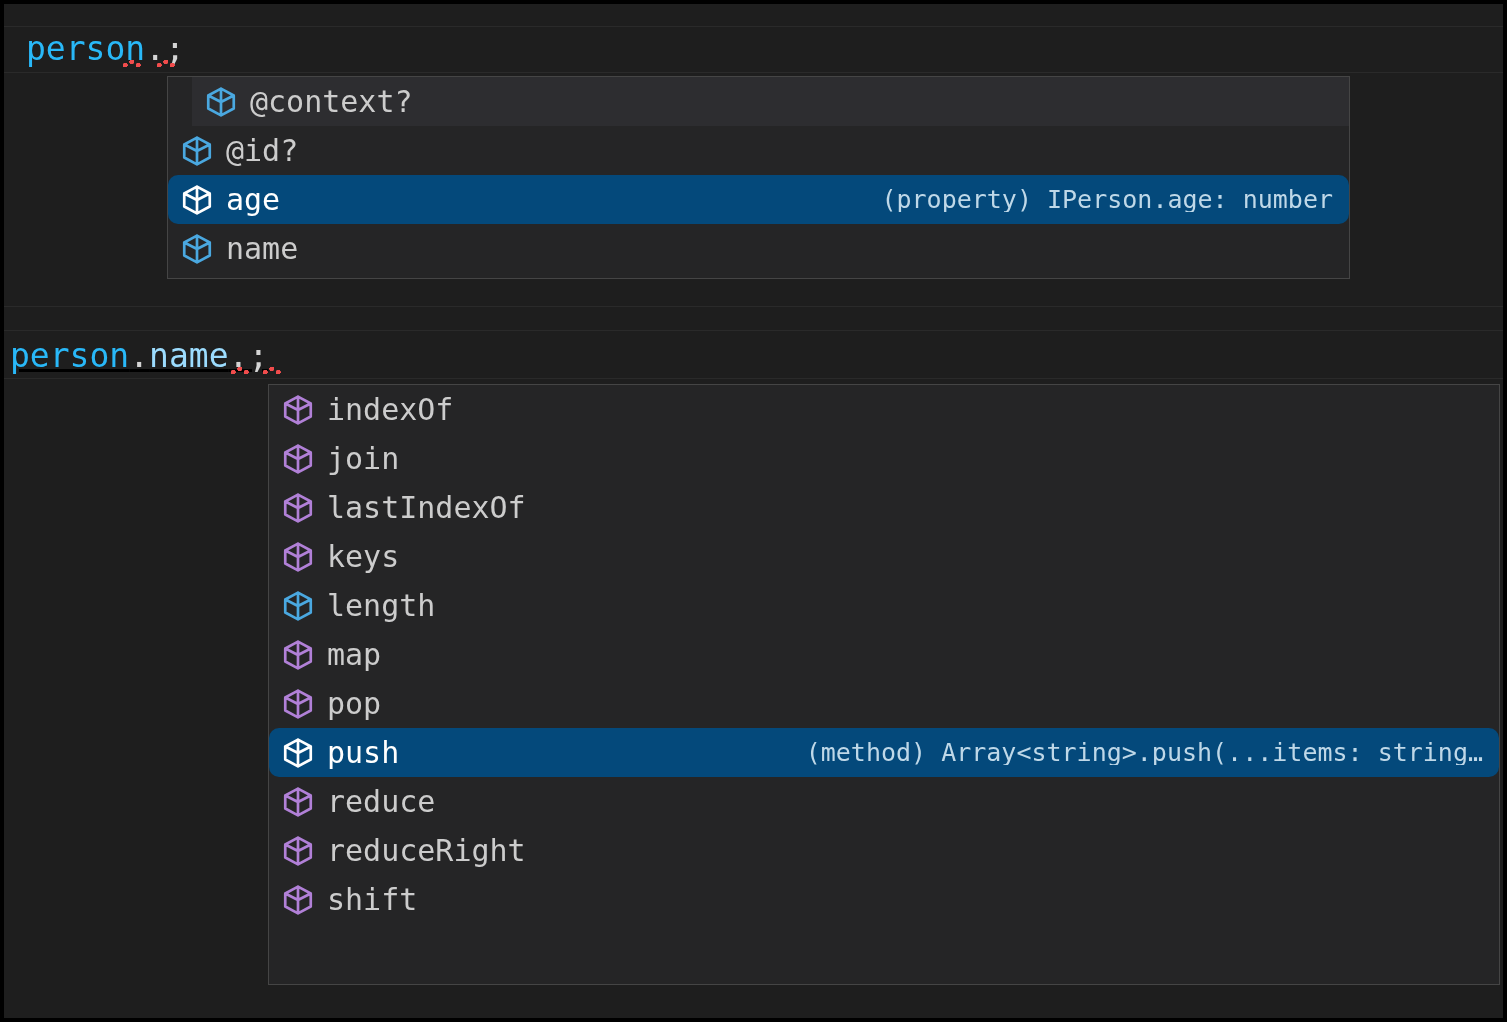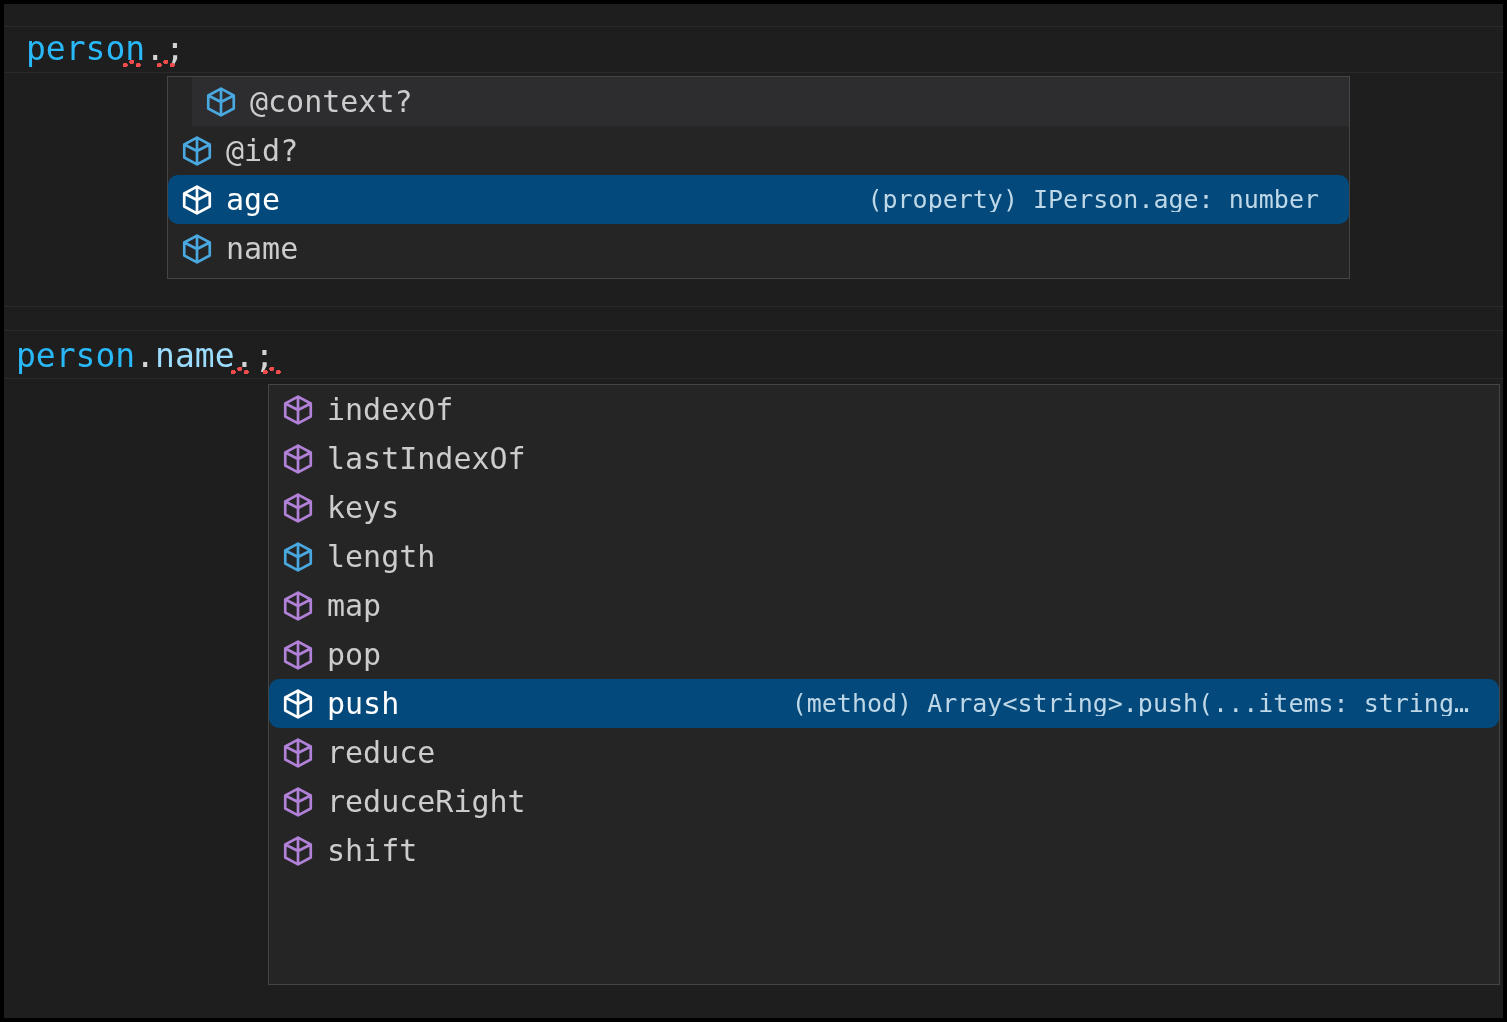--- a/index.html
+++ b/index.html
@@ -87,21 +87,21 @@
     font-size: 30px;
     line-height: 30px;
     color: #cccccc;
     white-space: pre;
     flex: 0 0 auto;
   }
   .row.focused .label { color: #ffffff; }
 
   .detail {
     margin-left: auto;
-    padding-right: 30px;
+    padding-right: 16px;
     font-family: "DejaVu Sans Mono", "Liberation Mono", monospace;
     font-size: 25px;
     line-height: 25px;
     color: #bfd8e8;
     white-space: pre;
     overflow: hidden;
     text-overflow: clip;
   }
 
   
@@ -126,21 +126,21 @@
   <div class="sep" style="top:22px;"></div>
   <div class="sep" style="top:68px;"></div>
   <div class="sep" style="top:302px;"></div>
   <div class="sep" style="top:326px;"></div>
   <div class="sep" style="top:374px;"></div>
 
   <div class="code" style="left:22px; top:28px;"><span class="tok-var">person</span><span class="tok-punct">.</span><span class="tok-punct">;</span></div>
   <div class="squiggle" style="left:118px; top:56px; width:20px;"></div>
   <div class="squiggle" style="left:152px; top:56px; width:20px;"></div>
 
-  <div class="code" style="left:12px; top:335px;"><span class="tok-var">person</span><span class="tok-punct">.</span><span class="tok-prop">name</span><span class="tok-punct">.</span><span class="tok-punct">;</span></div>
+  <div class="code" style="left:6px; top:335px;text-decoration:underline;"><span class="tok-var">person</span><span class="tok-punct">.</span><span class="tok-prop">name</span><span class="tok-punct">.</span><span class="tok-punct">;</span></div>
   <div class="squiggle" style="left:226px; top:363px; width:20px;"></div>
   <div class="squiggle" style="left:258px; top:363px; width:20px;"></div>
 
   <div class="panel" id="panel-person">
       <div class="row hover">
         <svg viewBox="0 0 24 24" class="icon">
           <path d="M12 2.6 21 7.4 21 16.6 12 21.4 3 16.6 3 7.4 Z M12 2.6 12 12 M12 12 21 7.4 M12 12 3 7.4 M12 12 12 21.4" fill="none" stroke="#4aa8e0" stroke-width="1.9" stroke-linejoin="round" stroke-linecap="round"></path>
         </svg>
         <span class="label">@context?</span>
       </div>
@@ -169,20 +169,26 @@
       <div class="row">
         <svg viewBox="0 0 24 24" class="icon">
           <path d="M12 2.6 21 7.4 21 16.6 12 21.4 3 16.6 3 7.4 Z M12 2.6 12 12 M12 12 21 7.4 M12 12 3 7.4 M12 12 12 21.4" fill="none" stroke="#b180d7" stroke-width="1.9" stroke-linejoin="round" stroke-linecap="round"></path>
         </svg>
         <span class="label">indexOf</span>
       </div>
       <div class="row">
         <svg viewBox="0 0 24 24" class="icon">
           <path d="M12 2.6 21 7.4 21 16.6 12 21.4 3 16.6 3 7.4 Z M12 2.6 12 12 M12 12 21 7.4 M12 12 3 7.4 M12 12 12 21.4" fill="none" stroke="#b180d7" stroke-width="1.9" stroke-linejoin="round" stroke-linecap="round"></path>
         </svg>
+        <span class="label">join</span>
+      </div>
+      <div class="row">
+        <svg viewBox="0 0 24 24" class="icon">
+          <path d="M12 2.6 21 7.4 21 16.6 12 21.4 3 16.6 3 7.4 Z M12 2.6 12 12 M12 12 21 7.4 M12 12 3 7.4 M12 12 12 21.4" fill="none" stroke="#b180d7" stroke-width="1.9" stroke-linejoin="round" stroke-linecap="round"></path>
+        </svg>
         <span class="label">lastIndexOf</span>
       </div>
       <div class="row">
         <svg viewBox="0 0 24 24" class="icon">
           <path d="M12 2.6 21 7.4 21 16.6 12 21.4 3 16.6 3 7.4 Z M12 2.6 12 12 M12 12 21 7.4 M12 12 3 7.4 M12 12 12 21.4" fill="none" stroke="#b180d7" stroke-width="1.9" stroke-linejoin="round" stroke-linecap="round"></path>
         </svg>
         <span class="label">keys</span>
       </div>
       <div class="row">
         <svg viewBox="0 0 24 24" class="icon">

